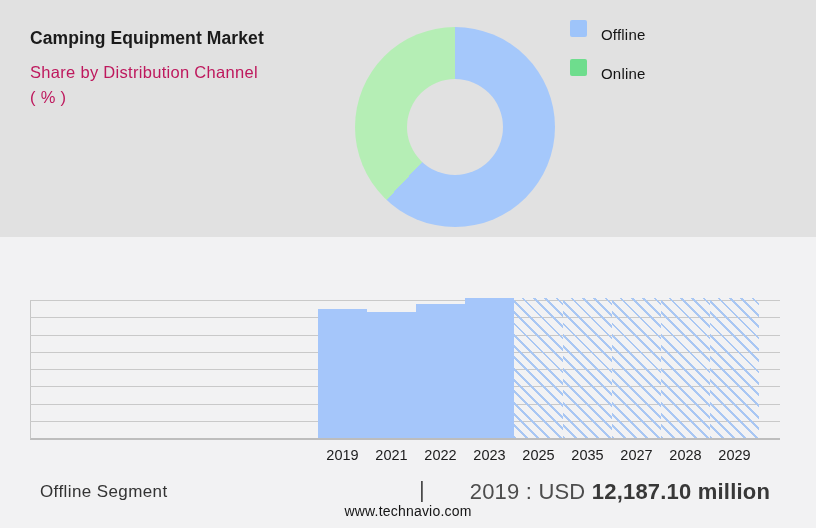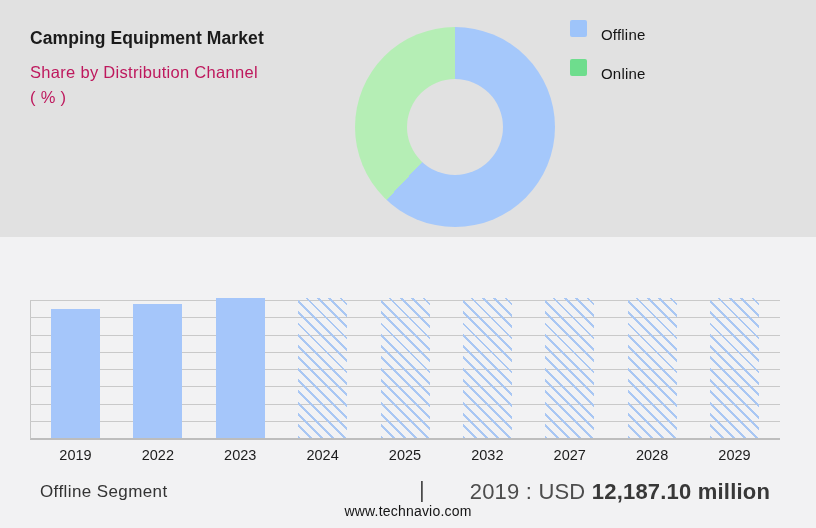--- a/index.html
+++ b/index.html
@@ -52,21 +52,21 @@
     border-left: 1px solid #c6c6c6;
     border-bottom: 2px solid #bdbdbd;
   }
   .gridline {
     position: absolute; left: -1px; right: 0; height: 1px;
     background: #c9c9c9;
   }
   .bars-row {
     position: absolute; left: 20px; bottom: 0;
     width: 708px; height: 140px;
-    display: flex; justify-content: space-between; align-items: flex-end;
+    display: flex; justify-content: flex-end; align-items: flex-end;
   }
   .bar-slot { position: relative; width: 49px; height: 100%; }
   .bar {
     position: absolute; bottom: 0; left: 0; width: 100%;
   }
   .bar.solid { background: #a5c6fa; }
   .bar.hatched {
     background: repeating-linear-gradient(45deg,
       #a9c7f3 0px, #a9c7f3 2px, rgba(0,0,0,0) 2px, rgba(0,0,0,0) 8px);
   }
@@ -126,38 +126,38 @@
     <div class="gridline" style="top: 37.5%; background: rgb(201, 201, 201);"></div>
     <div class="gridline" style="top: 25%; background: rgb(201, 201, 201);"></div>
     <div class="gridline" style="top: 12.5%; background: rgb(201, 201, 201);"></div>
     <div class="gridline" style="top: 0%; background: rgb(201, 201, 201);"></div>
   <div class="bars-row" id="bars-row">
       <div class="bar-slot">
         <div class="bar solid" style="height: 92.4%;"></div>
         <div class="year-label">2019</div>
       </div>
       <div class="bar-slot">
+        <div class="bar solid" style="height: 90.2%;"></div>
+        <div class="year-label">2021</div>
+      </div>
+      <div class="bar-slot">
         <div class="bar solid" style="height: 95.7%;"></div>
         <div class="year-label">2022</div>
       </div>
       <div class="bar-slot">
         <div class="bar solid" style="height: 100%;"></div>
         <div class="year-label">2023</div>
       </div>
       <div class="bar-slot">
         <div class="bar hatched" style="height: 100%;"></div>
-        <div class="year-label">2024</div>
-      </div>
-      <div class="bar-slot">
-        <div class="bar hatched" style="height: 100%;"></div>
         <div class="year-label">2025</div>
       </div>
       <div class="bar-slot">
         <div class="bar hatched" style="height: 100%;"></div>
-        <div class="year-label">2032</div>
+        <div class="year-label">2035</div>
       </div>
       <div class="bar-slot">
         <div class="bar hatched" style="height: 100%;"></div>
         <div class="year-label">2027</div>
       </div>
       <div class="bar-slot">
         <div class="bar hatched" style="height: 100%;"></div>
         <div class="year-label">2028</div>
       </div>
       <div class="bar-slot">

